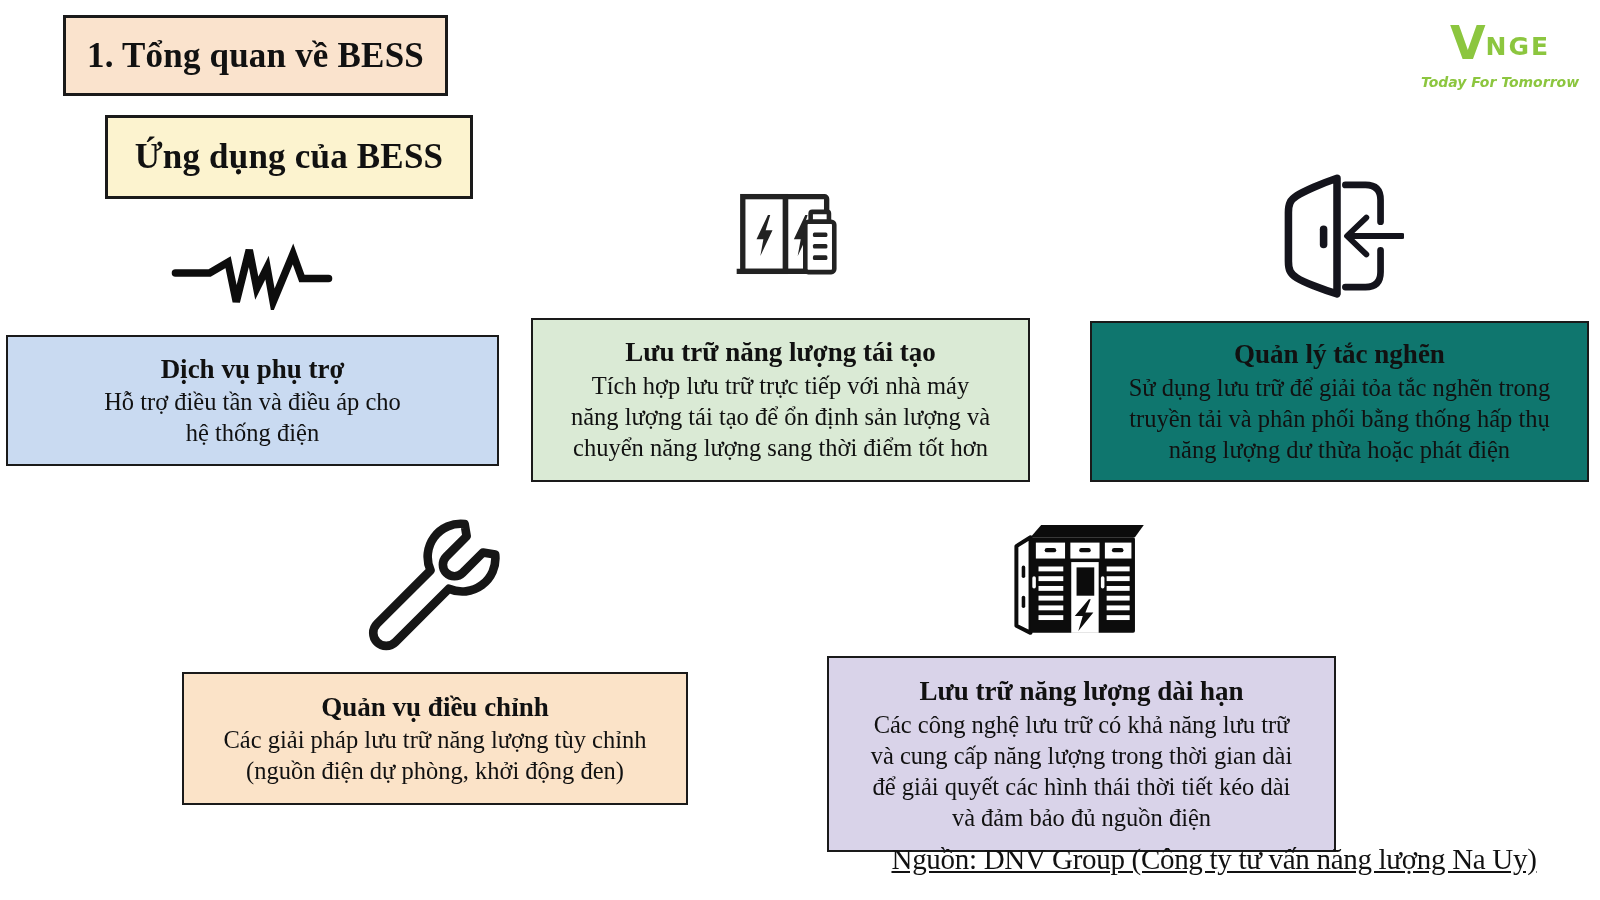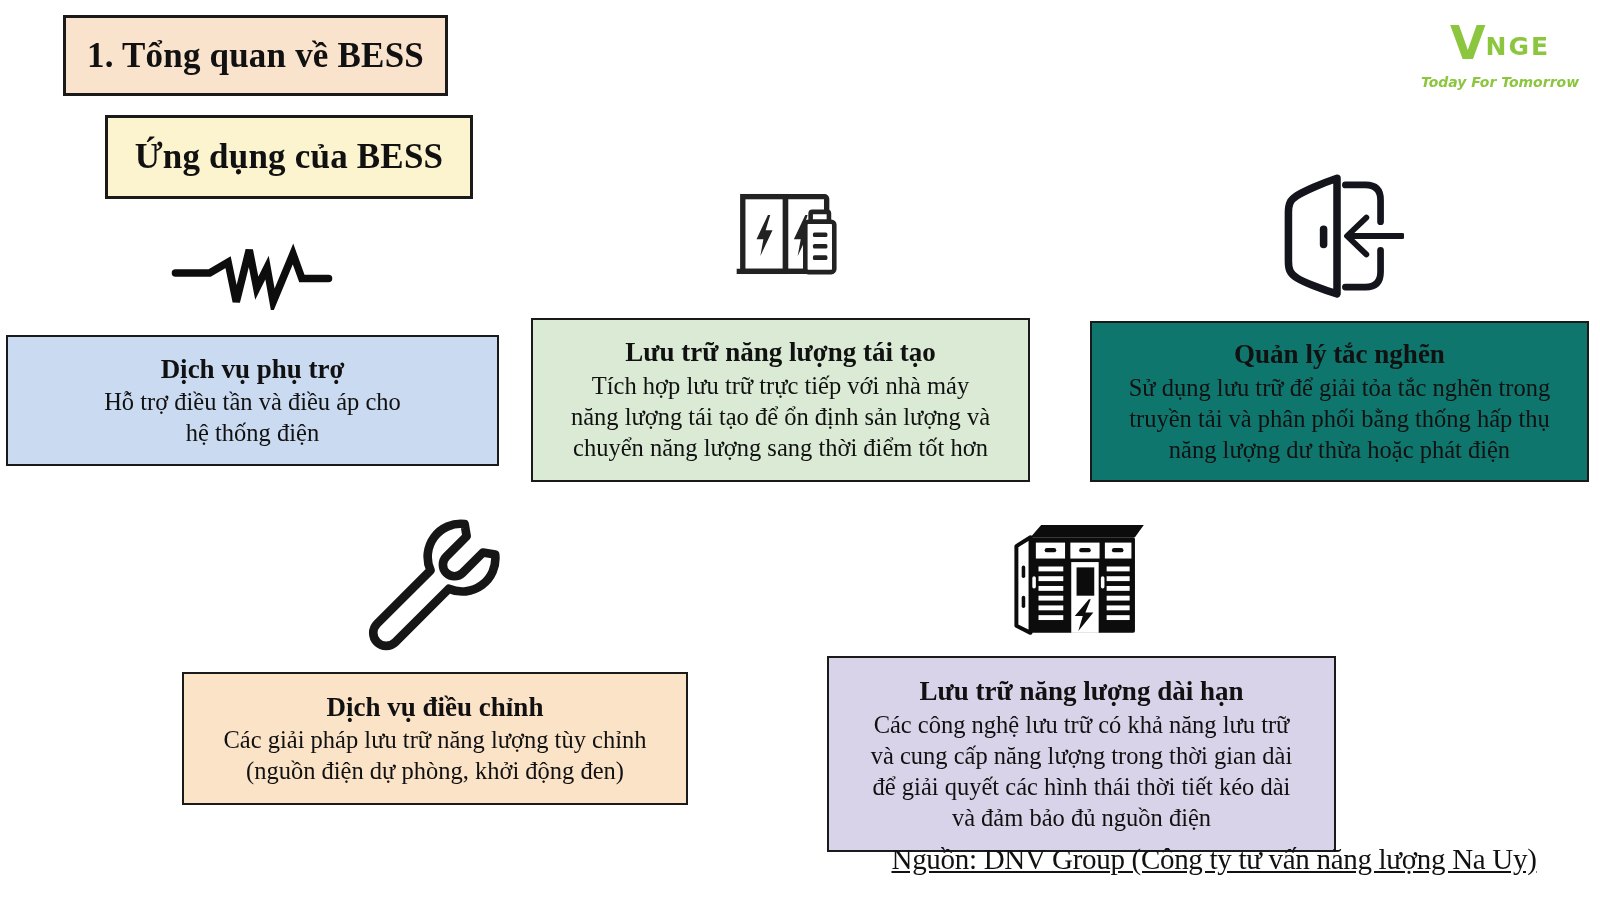--- a/index.html
+++ b/index.html
@@ -154,21 +154,21 @@
   </div>
 
   <div class="info-box congestion">
     <div class="box-title">Quản lý tắc nghẽn</div>
     <div class="box-body">Sử dụng lưu trữ để giải tỏa tắc nghẽn trong
 truyền tải và phân phối bằng thống hấp thụ
 năng lượng dư thừa hoặc phát điện</div>
   </div>
 
   <div class="info-box adjustment">
-    <div class="box-title">Dịch vụ điều chỉnh</div>
+    <div class="box-title">Quản vụ điều chỉnh</div>
     <div class="box-body">Các giải pháp lưu trữ năng lượng tùy chỉnh
 (nguồn điện dự phòng, khởi động đen)</div>
   </div>
 
   <div class="info-box longterm">
     <div class="box-title">Lưu trữ năng lượng dài hạn</div>
     <div class="box-body">Các công nghệ lưu trữ có khả năng lưu trữ
 và cung cấp năng lượng trong thời gian dài
 để giải quyết các hình thái thời tiết kéo dài
 và đảm bảo đủ nguồn điện</div>

